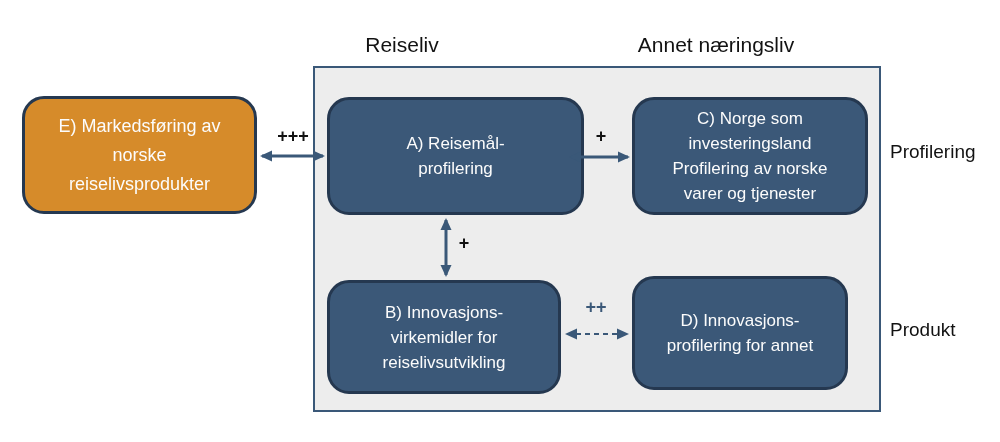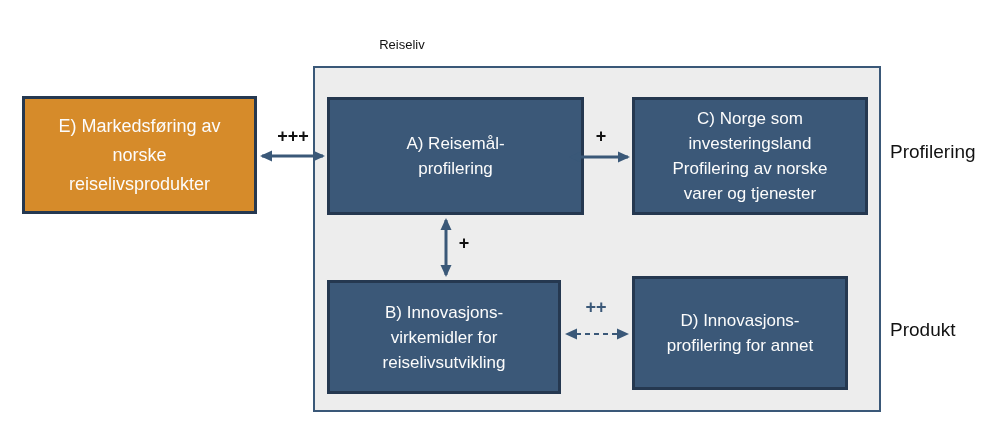--- a/index.html
+++ b/index.html
@@ -12,21 +12,21 @@
     position: relative;
     width: 1000px;
     height: 442px;
     background: #ffffff;
     overflow: hidden;
   }
   .col-header {
     position: absolute;
     top: 32px;
     height: 26px;
-    font-size: 13px;
+    font-size: 21px;
     line-height: 26px;
     color: #121212;
     text-align: center;
     white-space: nowrap;
   }
   #header-reiseliv { left: 322px; width: 160px; }
   #header-annet   { left: 616px; width: 200px; }
   .row-label {
     position: absolute;
     font-size: 19px;
@@ -48,20 +48,21 @@
   .box {
     position: absolute;
     box-sizing: border-box;
     display: flex;
     flex-direction: column;
     justify-content: center;
     align-items: center;
     text-align: center;
     color: #FCFCFC;
     z-index: 2;
+    border-radius: 22px;
   }
   .box.blue {
     background: #3B5878;
     border: 3px solid #253850;
     font-size: 17px;
     line-height: 25px;
   }
   .box.orange {
     background: #D68B2A;
     border: 3px solid #253850;
@@ -95,20 +96,21 @@
   #label-a-c { left: 580px; top: 126px; width: 42px; }
   #label-a-b { left: 448px; top: 233px; width: 32px; }
   #label-b-d { left: 575px; top: 297px; width: 42px; color: #3B5878; font-weight: 600; }
 </style>
 </head>
 <body>
 
 <div class="canvas">
 
   <div class="col-header" id="header-reiseliv">Reiseliv</div>
+  <div class="col-header" id="header-annet">Annet næringsliv</div>
 
   <div class="panel"></div>
 
   <div class="row-label" id="row-profilering">Profilering</div>
   <div class="row-label" id="row-produkt">Produkt</div>
 
   <div class="box orange" id="box-e">
     <div>E) Markedsføring av</div>
     <div>norske</div>
     <div>reiselivsprodukter</div>

